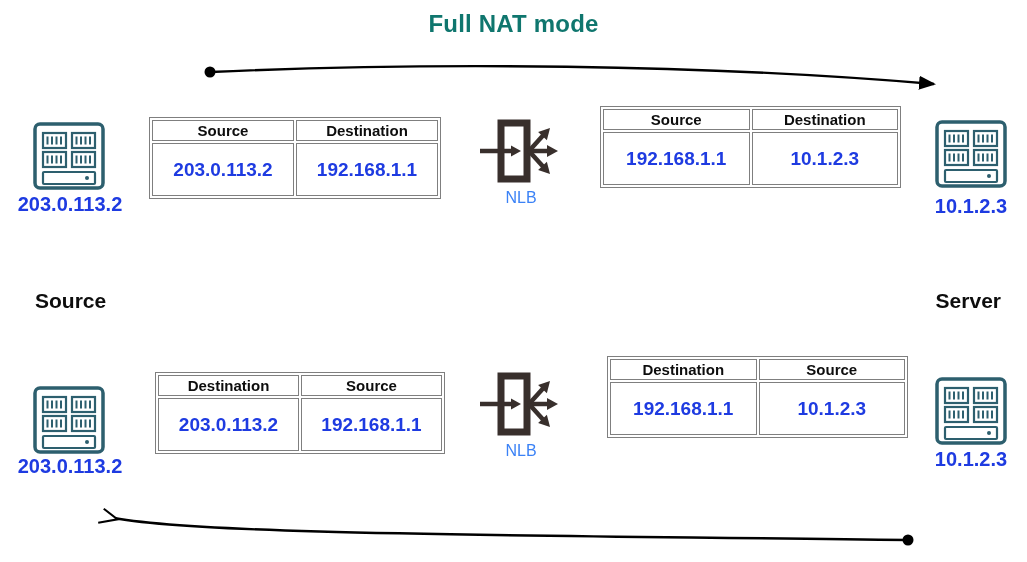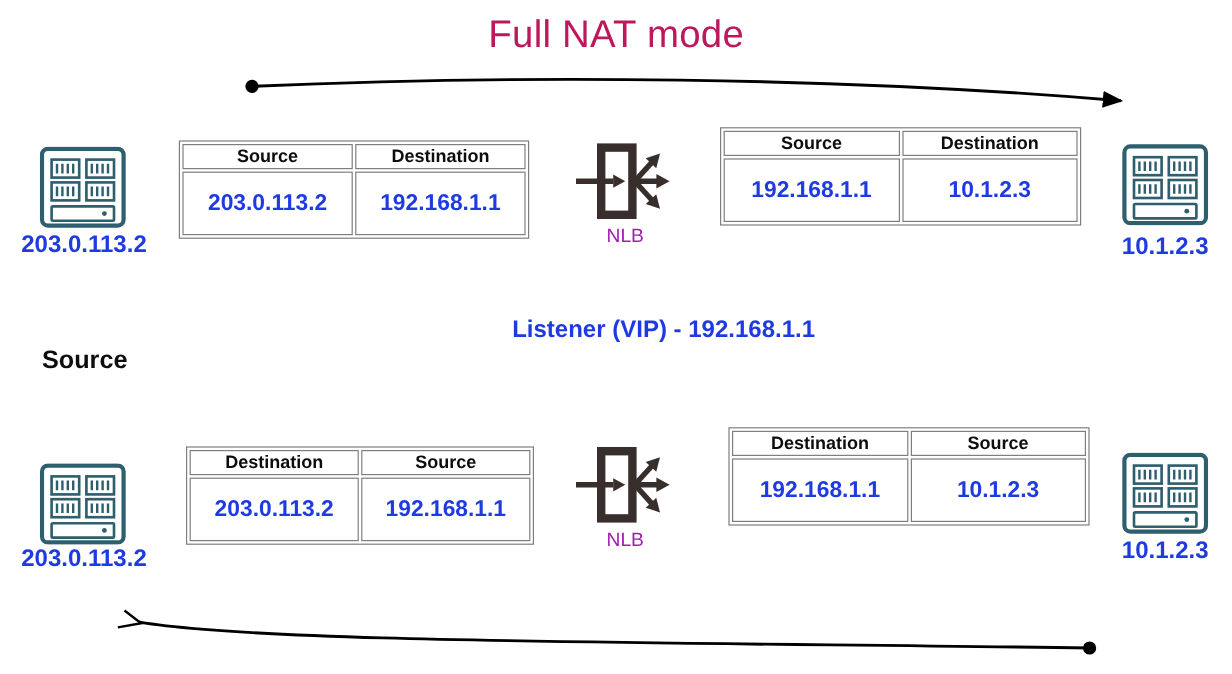--- a/index.html
+++ b/index.html
@@ -3,41 +3,41 @@
 <meta charset="utf-8">
 <style>
   html,body{margin:0;padding:0;background:#ffffff;}
   .canvas{
     position:relative;width:1027px;height:562px;background:#ffffff;overflow:hidden;
     font-family:"Liberation Sans",sans-serif;color:#000;
   }
   .abs{position:absolute;}
   .title{
     top:10px;left:0;width:1027px;text-align:center;
-    font-size:32px;font-weight:normal;color:#be185d;letter-spacing:.2px;
+    font-size:24px;font-weight:bold;color:#0f766e;letter-spacing:.2px;
   }
   .arrow-layer{top:0;left:0;width:1027px;height:562px;pointer-events:none;}
   .nat-table{
     border-collapse:separate;border-spacing:2px;background:#fff;
     border:1px solid #7f7f7f;table-layout:fixed;
   }
   .nat-table th,.nat-table td{
     border:1px solid #7f7f7f;text-align:center;vertical-align:middle;padding:0 4px;
   }
   .nat-table th{height:19px;font-size:15px;font-weight:bold;color:#0d0d0d;}
   .nat-table td{height:51px;font-size:19px;font-weight:bold;color:var(--blue);}
   .ip-label{
     text-align:center;font-size:20px;font-weight:bold;color:var(--blue);white-space:nowrap;
   }
   .side-label{font-size:21px;font-weight:bold;color:#0d0d0d;}
   .listener{
     top:264px;left:78px;width:950px;text-align:center;
     font-size:20px;font-weight:bold;color:var(--blue);
   }
-  .nlb-label{text-align:center;font-size:16px;color:#a21caf;}
+  .nlb-label{text-align:center;font-size:16px;color:#3b82f6;}
 </style>
 </head>
 <body>
 
 <div class="canvas" style="--blue:#1e3be1;">
 
   <div class="abs title">Full NAT mode</div>
 
   <svg class="abs arrow-layer" width="1027" height="562" viewBox="0 0 1027 562">
     <defs>
@@ -145,22 +145,22 @@
           <path d="M14.5 33.5 V41.5 M19 33.5 V41.5 M23.5 33.5 V41.5 M28 33.5 V41.5"></path>
           <path d="M43.5 33.5 V41.5 M48 33.5 V41.5 M52.5 33.5 V41.5 M57 33.5 V41.5"></path>
         </g>
         <rect x="10" y="50" width="52" height="12" rx="1" stroke-width="2.2"></rect>
         <circle cx="54" cy="56" r="2" fill="#2d5f6e" stroke="none"></circle>
       </g>
     </svg>
     <div class="abs ip-label" style="left:921px;top:95px;width:100px;">10.1.2.3</div>
   </div>
 
-  <div class="abs listener">Listener (VIP) - 192.168.1.1</div>
   <div class="abs side-label" style="left:35px;top:289px;">Source</div>
+  <div class="abs side-label" style="left:900px;top:289px;width:101px;text-align:right;">Server</div>
 
   <div class="abs" style="left:0;top:350px;width:1027px;height:135px;">
 
     <svg class="abs" style="left:33px;top:36px;" width="72" height="68" viewBox="0 0 72 68">
       <g fill="none" stroke="#2d5f6e">
         <rect x="2" y="2" width="68" height="64" rx="5" stroke-width="3.5"></rect>
         <g stroke-width="2.2">
           <rect x="10" y="11" width="23" height="15"></rect>
           <rect x="39" y="11" width="23" height="15"></rect>
           <rect x="10" y="30" width="23" height="15"></rect>

